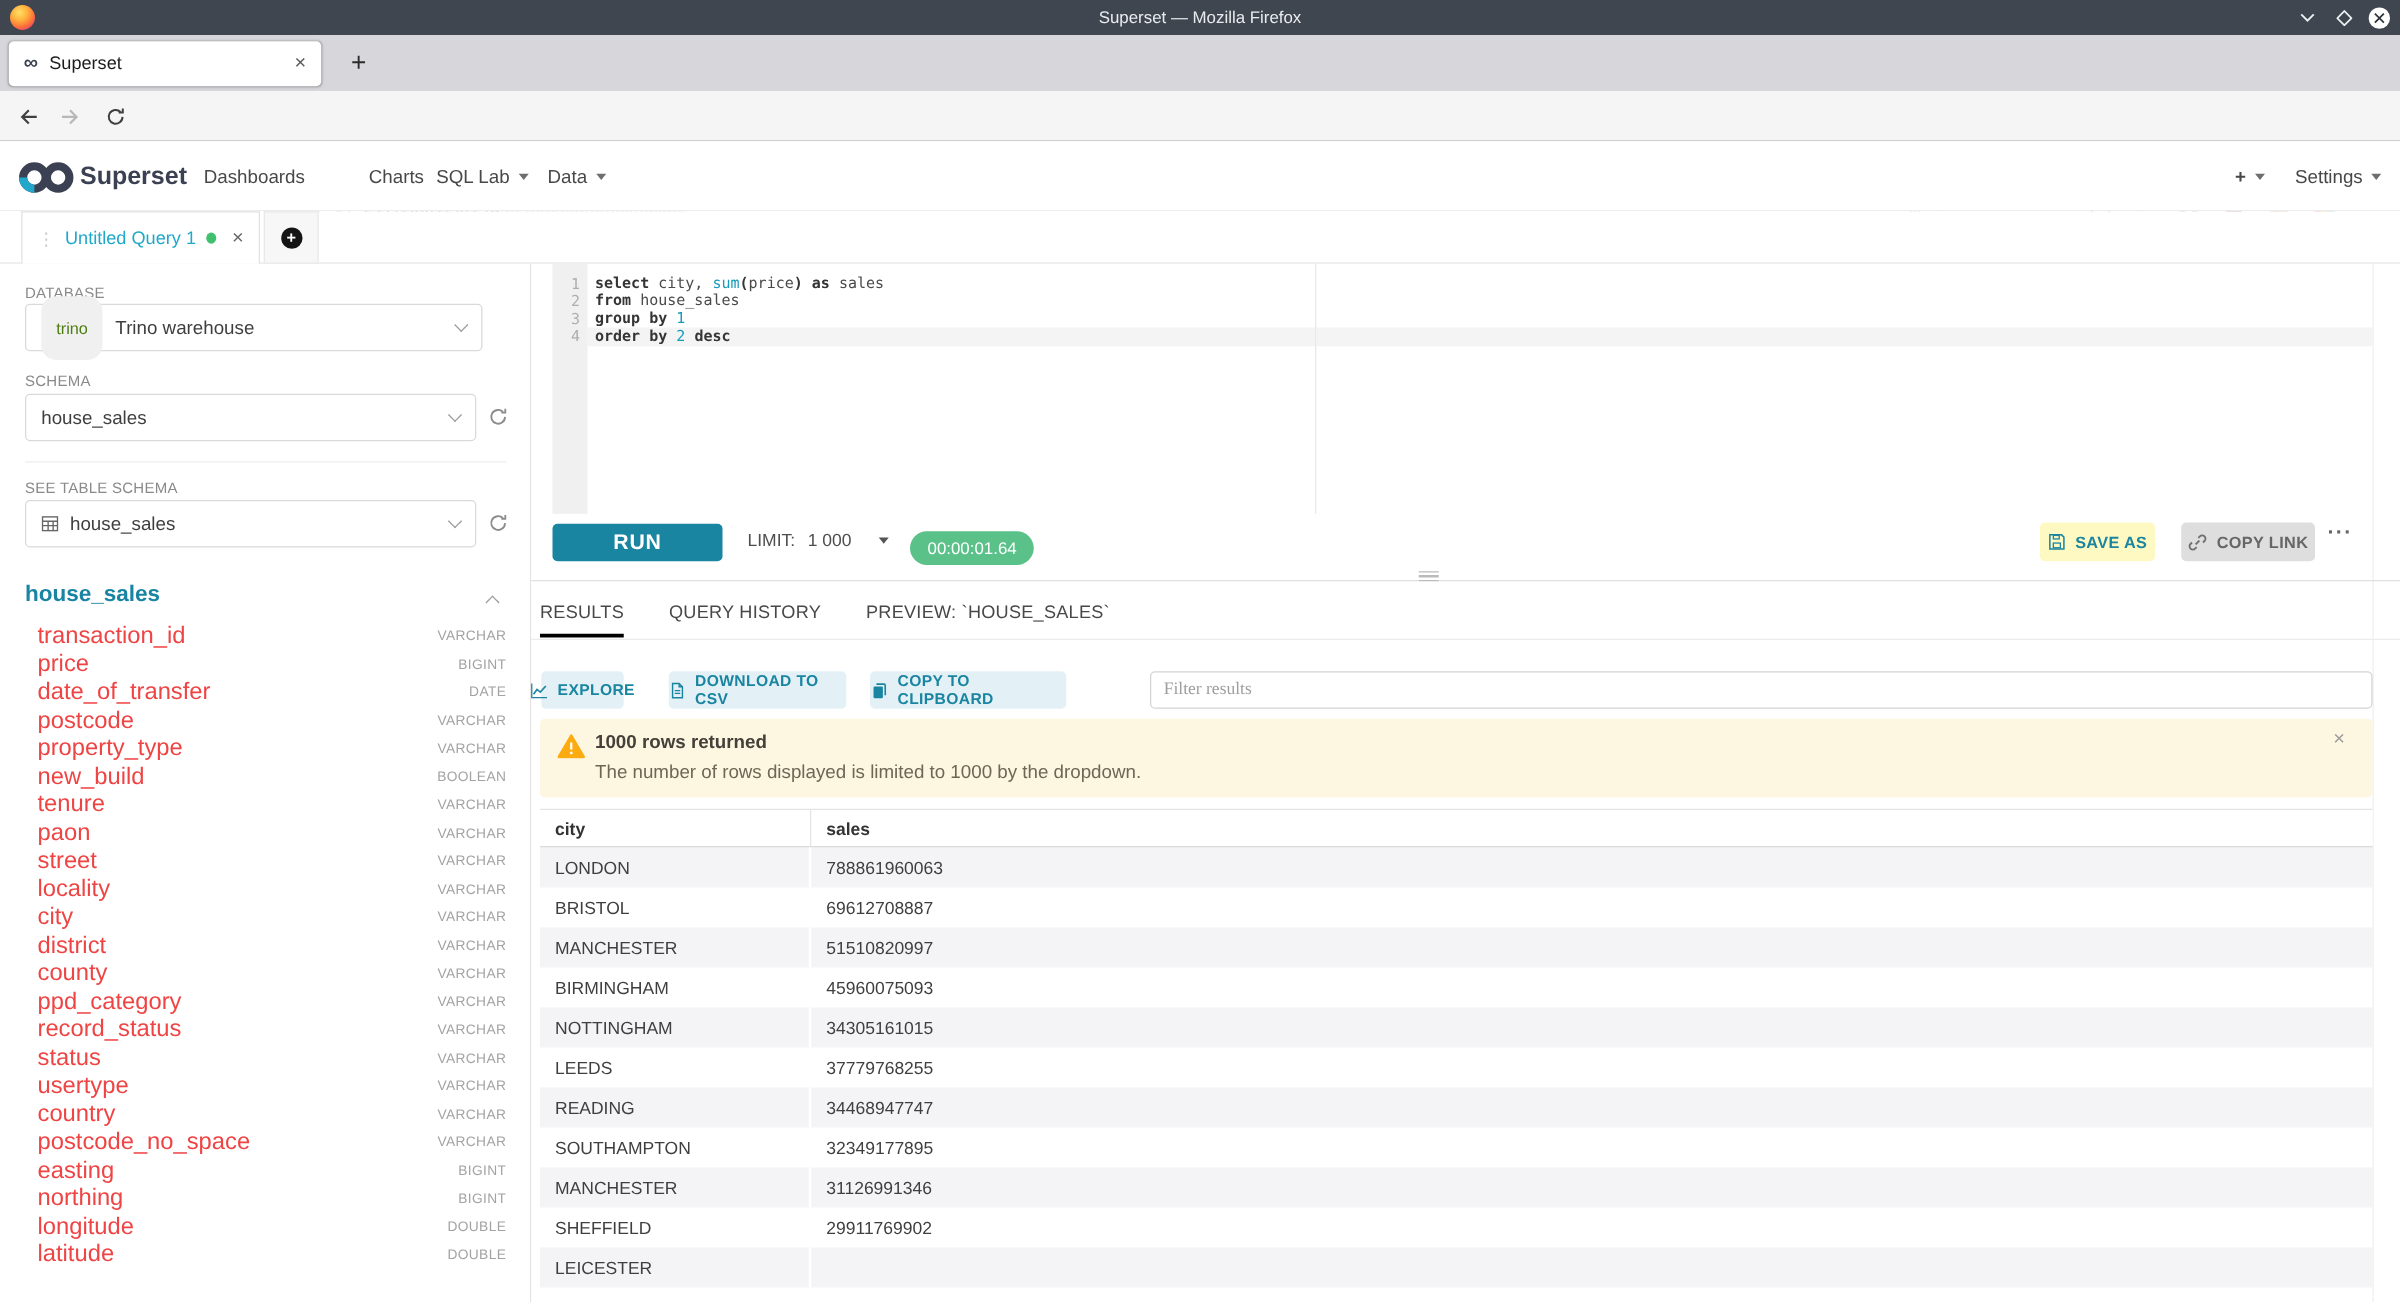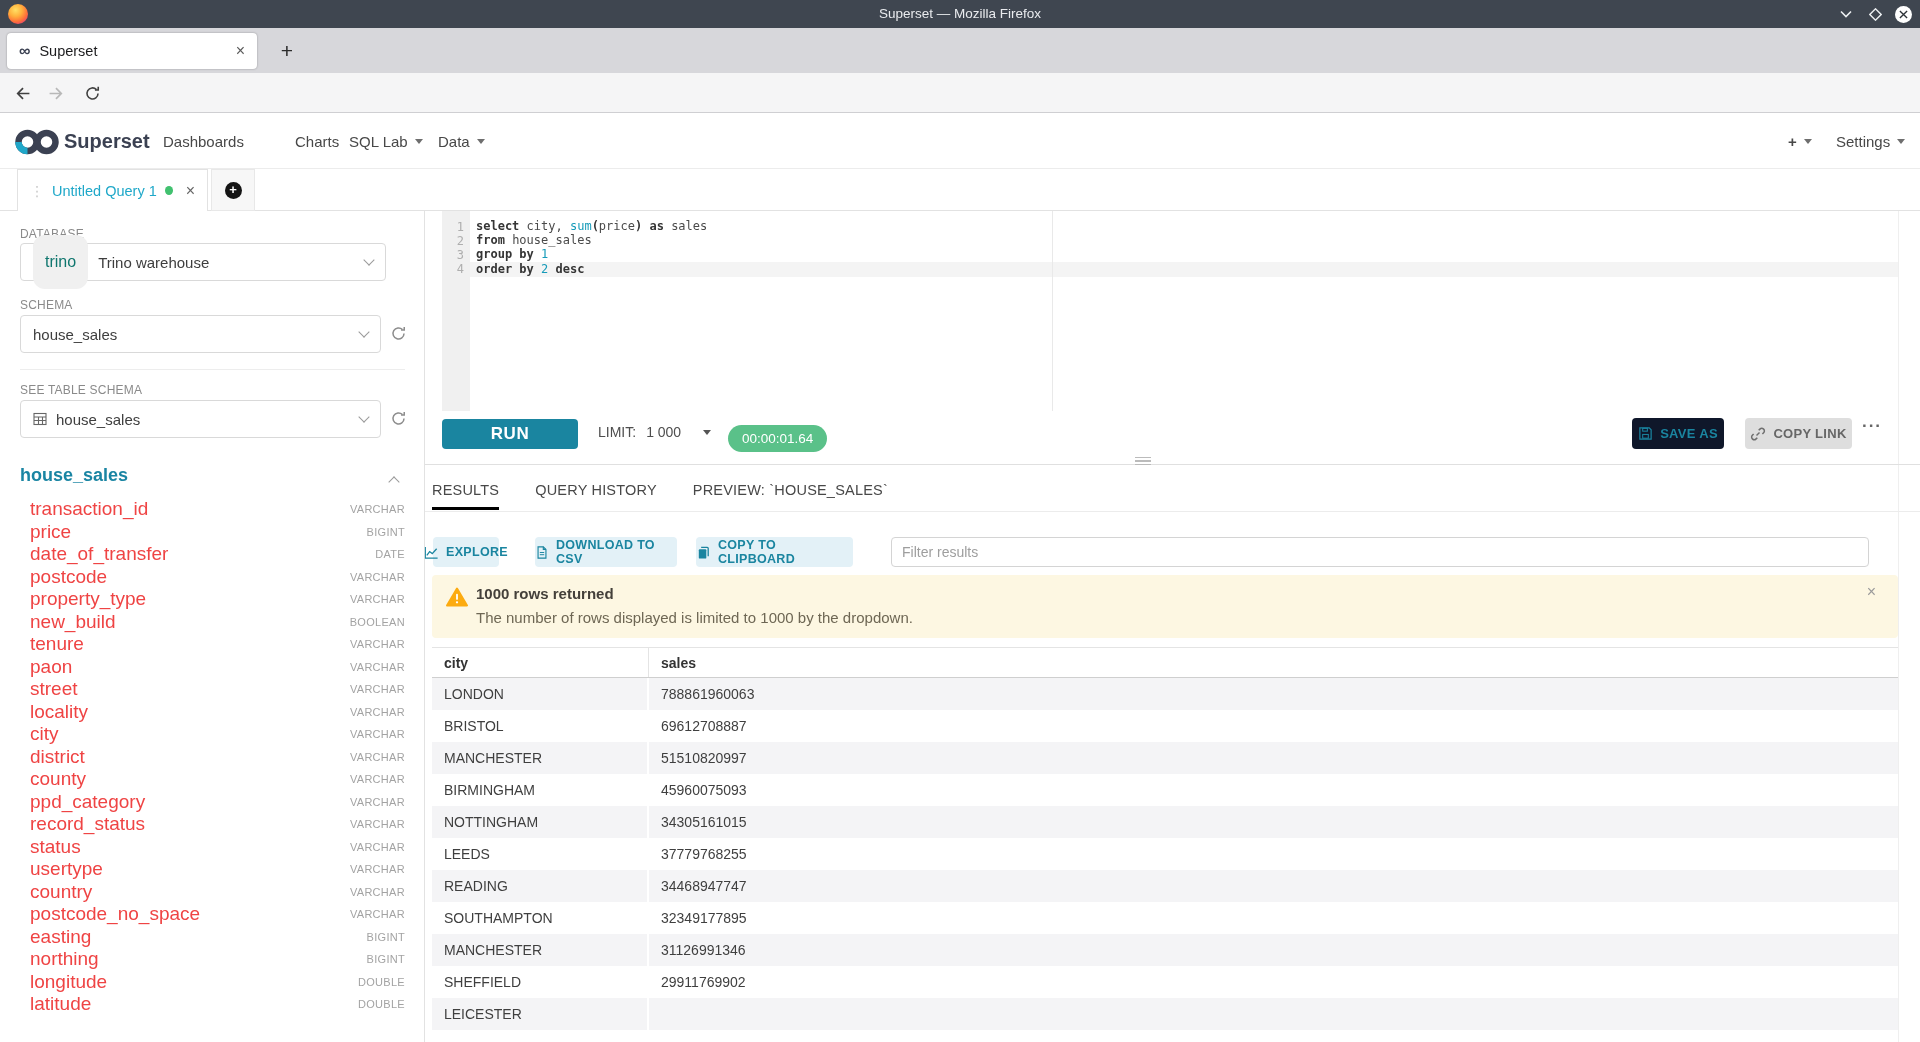--- a/index.html
+++ b/index.html
@@ -57,21 +57,21 @@
   .qclose{color:#666;font-size:16px;margin-left:5px;line-height:1}
   .plustab{position:absolute;left:211px;top:0;width:44px;height:42px;background:#f7f7f7;
     border:1px solid #e8e8e8;display:flex;align-items:center;justify-content:center;z-index:2}
   .pcirc{width:17px;height:17px;border-radius:50%;background:#141414;color:#fff;font-size:13px;
     line-height:16px;text-align:center;font-weight:bold}
   
   .sidebar{position:absolute;left:0;top:211px;width:425px;height:831px;background:#fff;border-right:1px solid #e2e2e2}
   .side-label{position:absolute;left:20px;font-size:12px;color:#8a8a8a;letter-spacing:.2px}
   .sel{position:absolute;left:20px;height:38px;border:1px solid #d9d9d9;border-radius:4px;background:#fff;
     display:flex;align-items:center;padding:0 12px}
-  .badge{background:#f0f0f0;border-radius:12px;padding:18px 12px;font-size:16px;color:#0f766e;margin-right:10px}
+  .badge{background:#f0f0f0;border-radius:12px;padding:18px 12px;font-size:13px;color:#4d7c0f;margin-right:10px}
   .sel-text{font-size:15px;color:#3e3e3e}
   .chv{width:8px;height:8px;border-right:1.6px solid #9a9a9a;border-bottom:1.6px solid #9a9a9a;
     transform:rotate(45deg);margin-left:auto;margin-top:-4px}
   .chv-up{transform:rotate(-135deg);margin-top:4px}
   .refresh{position:absolute;left:390px;width:18px;height:18px}
   .side-div{position:absolute;left:20px;width:385px;height:1px;background:#ededed}
   .table-heading{position:absolute;left:20px;top:254px;font-size:18px;font-weight:bold;color:#1a85a3}
   .hchv{position:absolute;left:390px;top:263px}
   .col-list{position:absolute;left:0;top:287px;width:425px}
   .col-row{display:flex;align-items:center;justify-content:space-between;height:22.5px;padding:0 20px 0 30px}
@@ -92,37 +92,37 @@
   
   .run-btn{position:absolute;left:17px;top:208px;width:136px;height:30px;background:#1a85a0;border-radius:4px;
     color:#fff;font-size:17px;font-weight:bold;letter-spacing:.6px;display:flex;align-items:center;justify-content:center}
   .limit{position:absolute;left:173px;top:206px;height:30px;display:flex;align-items:center;gap:10px;
     font-size:14px;color:#4e4e4e}
   .limit .tri{border-top-color:#555;margin-left:12px}
   .timer{position:absolute;left:303px;top:214px;height:27px;padding:0 14px;border-radius:13.5px;background:#5ac189;
     color:#fff;font-size:13.5px;display:flex;align-items:center}
   .pill-btn{position:absolute;top:207px;height:31px;border-radius:4px;display:flex;align-items:center;
     justify-content:center;gap:7px;font-size:13px;font-weight:bold;letter-spacing:.3px}
-  .saveas{left:1207px;width:92px;background:#0f172a;color:#1a85a0}
+  .saveas{left:1207px;width:92px;background:#fef9c3;color:#1a85a0}
   .copylink{left:1320px;width:107px;background:#dedede;color:#666}
   .more{position:absolute;left:1437px;top:205px;font-size:17px;font-weight:bold;color:#666;letter-spacing:1px}
   .pane-div{position:absolute;left:0;top:253px;width:1495px;height:1px;background:#e0e0e0}
   .grip{position:absolute;left:710px;top:245px;width:16px;height:10px;display:flex;flex-direction:column;
     gap:2px;justify-content:center;background:#fff}
   .grip i{height:1.5px;background:#bbb}
   
   .rtabs{position:absolute;left:7px;top:271px;display:flex}
   .rtab{font-size:14.5px;color:#484848;padding-bottom:9px;margin-right:36px;letter-spacing:.2px}
   .rtab.active{border-bottom:3px solid #000000}
   .tabs-line{position:absolute;left:0;top:300px;width:1495px;height:1px;background:#ececec}
   .act-btn{position:absolute;top:326px;height:30px;background:#e3f1f7;border-radius:4px;color:#1a85a0;
     font-weight:bold;font-size:12.5px;display:flex;align-items:center;justify-content:center;gap:7px;letter-spacing:.3px}
   .b-explore{left:8px;width:66px}.b-csv{left:110px;width:142px}.b-clip{left:271px;width:157px}
-  .filter{position:absolute;left:466px;top:326px;width:978px;height:30px;border:1px solid #d4d4d4;border-radius:4px;
-    font-size:14px;color:#444;padding:0 10px;background:#fff;font-family:Liberation Sans, sans-serif}
+  .filter{position:absolute;left:495px;top:326px;width:978px;height:30px;border:1px solid #d4d4d4;border-radius:4px;
+    font-size:14px;color:#444;padding:0 10px;background:#fff;font-family:Liberation Serif, serif}
   .filter::placeholder{color:#9e9e9e}
   .alert{position:absolute;left:7px;top:364px;width:1466px;height:63px;background:#fdf7e2;border-radius:4px}
   .alert-icon{position:absolute;left:14px;top:12px}
   .alert-title{position:absolute;left:44px;top:10px;font-size:15px;font-weight:bold;color:#44403a}
   .alert-msg{position:absolute;left:44px;top:34px;font-size:15px;color:#6e6754}
   .alert-close{position:absolute;right:22px;top:8px;font-size:16px;color:#9a9a9a}
   
   .rtable{position:absolute;left:7px;top:436px;width:1466px}
   .thead{display:flex;height:31px;border-top:1px solid #e4e4e4;border-bottom:1px solid #cfcfcf;
     background:#fff;align-items:stretch}

